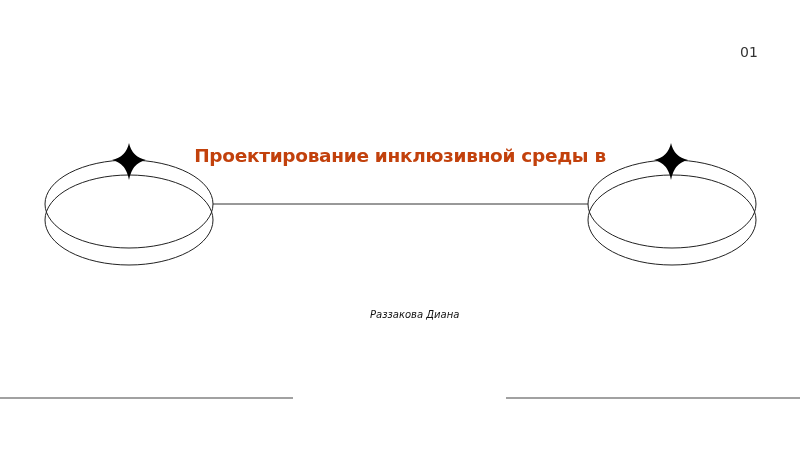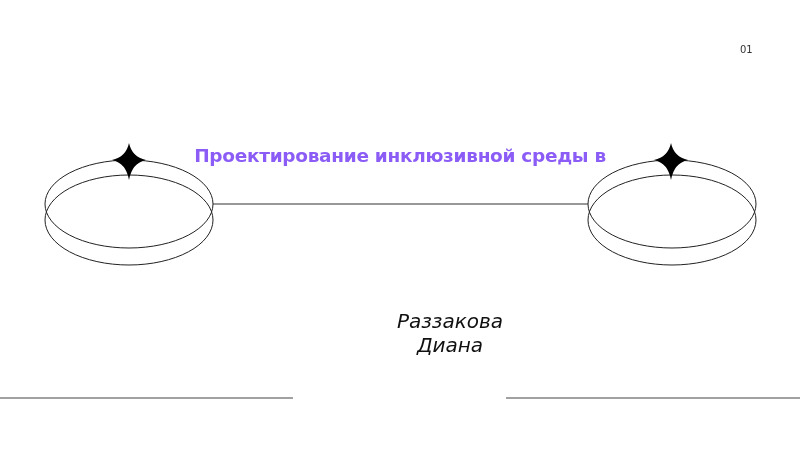--- a/index.html
+++ b/index.html
@@ -1,19 +1,19 @@
 <!DOCTYPE html>
 <html><head>
 <meta charset="utf-8">
 <style>
   html, body { margin:0; padding:0; background:#ffffff; }
   body { width:800px; height:450px; position:relative; overflow:hidden; font-family:"DejaVu Sans", sans-serif; }
-  .page-num { position:absolute; left:740px; top:44px; font-size:10px; color:#333; font-family:"DejaVu Sans", sans-serif; }
-  .title { position:absolute; left:180px; top:144px; width:440px; text-align:center; font-weight:bold; font-size:18.5px; line-height:24px; color:#8b5cf6; font-family:"DejaVu Sans", sans-serif; letter-spacing:-0.3px; }
-  .author { position:absolute; left:370px; top:309px; width:160px; text-align:center; font-style:italic; font-size:20px; color:#111; font-family:"DejaVu Sans", sans-serif; }
+  .page-num { position:absolute; left:740px; top:44px; font-size:14px; color:#333; font-family:"DejaVu Sans", sans-serif; }
+  .title { position:absolute; left:180px; top:144px; width:440px; text-align:center; font-weight:bold; font-size:18.5px; line-height:24px; color:#c2410c; font-family:"DejaVu Sans", sans-serif; letter-spacing:-0.3px; }
+  .author { position:absolute; left:370px; top:309px; width:160px; text-align:left; font-style:italic; font-size:10px; color:#111; font-family:"DejaVu Sans", sans-serif; }
   svg.art { position:absolute; left:0; top:0; }
 </style>
 </head>
 <body>
 
 <svg class="art" width="800" height="450" viewBox="0 0 800 450">
 
   <line x1="213" y1="204" x2="588" y2="204" stroke="#333" stroke-width="1"></line>
 
   <g fill="none" stroke="#222" stroke-width="1">

